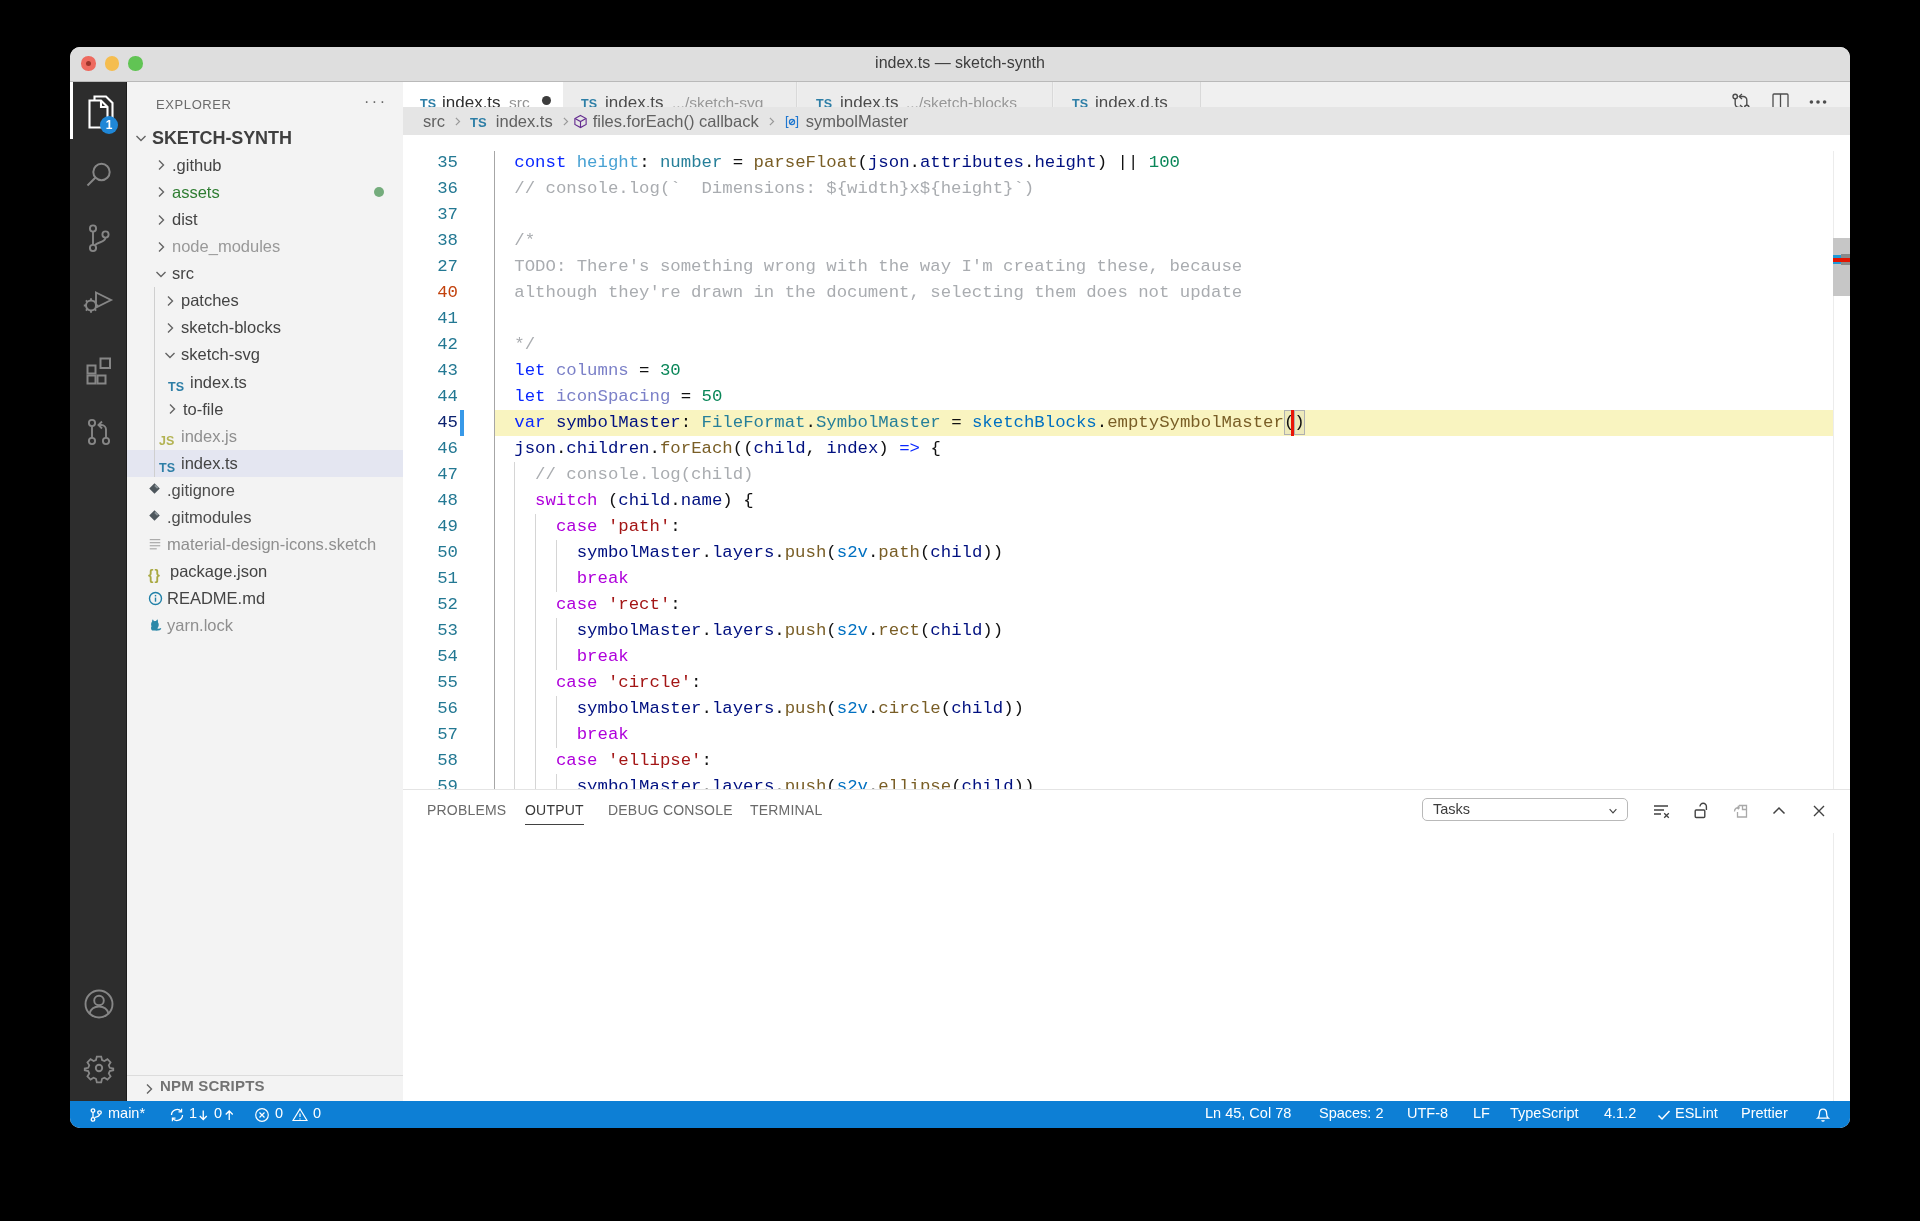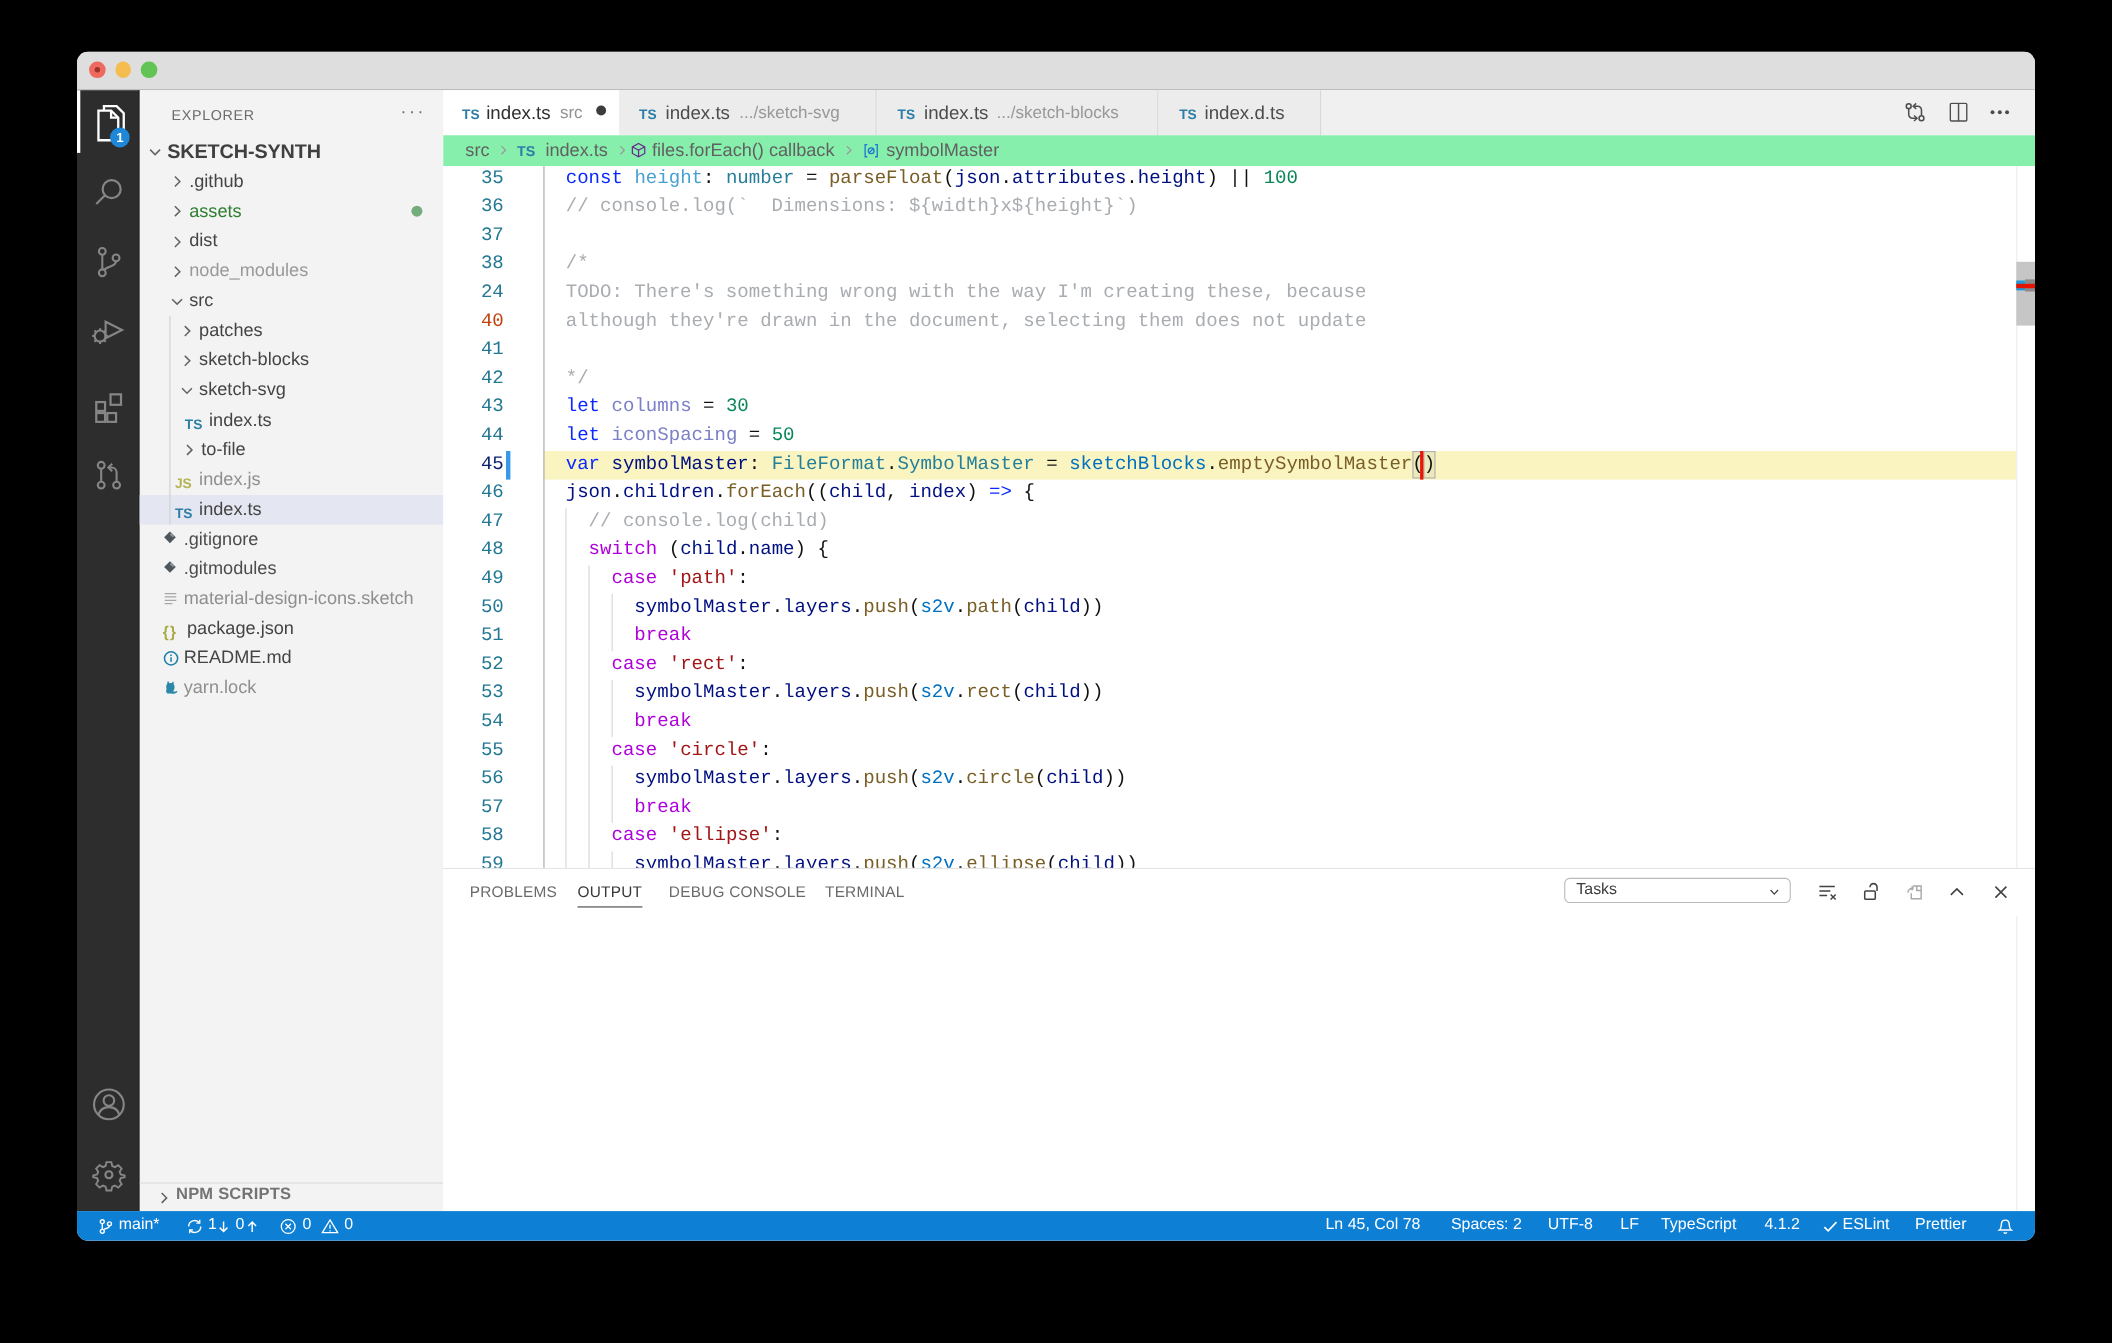--- a/index.html
+++ b/index.html
@@ -9,21 +9,21 @@
                border-bottom:1px solid #b9b9b9; }
   .tl { position:absolute; top:9px; width:14.5px; height:14.5px; border-radius:50%; }
   .title { position:absolute; top:7px; width:100%; text-align:center; font-size:16px; color:#3d3d3d; }
   .actbar { position:absolute; left:0; top:35px; width:57px; height:1019px; background:#2d2d2d; border-right:1px solid #1c1c1c; }
   .aic { position:absolute; left:13px; width:32px; height:32px; }
   .sidebar { position:absolute; left:57px; top:35px; width:276px; height:1019px; background:#f3f3f3; }
   .trow { position:absolute; left:0; width:276px; height:27px; font-size:16.5px; line-height:27px; }
   .fic { font-weight:700; font-size:12.5px; }
   .tabsbar { position:absolute; left:333px; top:35px; width:1447px; height:41px; background:#f0f0f0; }
   .tab { position:absolute; top:0; height:41px; font-size:17px; line-height:41px; }
-  .bcrumb { position:absolute; left:333px; top:76px; width:1447px; height:28px; background:#86efac;
+  .bcrumb { position:absolute; left:333px; top:60px; width:1447px; height:28px; background:#e5e5e5;
              font-size:16.5px; line-height:28px; padding-left:20px; white-space:nowrap; }
   .editor { position:absolute; left:333px; top:104px; width:1447px; height:638px; background:#fff; overflow:hidden; }
   .cl { position:absolute; left:90.5px; height:26px; line-height:26px; white-space:pre;
          font-family:"Liberation Mono", monospace; font-size:17.33px; }
   .gn { position:absolute; left:0; width:55px; height:26px; line-height:26px; text-align:right;
          font-family:"Liberation Mono", monospace; font-size:17.33px; }
   .guide { position:absolute; width:1px; background:#d5d5d5; }
   .panel { position:absolute; left:333px; top:742px; width:1447px; height:312px; background:#fff;
             border-top:1px solid #e4e4e4; }
   .ptab { position:absolute; top:11.5px; height:23px; font-size:14px; color:#6a6a6a; letter-spacing:.2px; }
@@ -31,20 +31,21 @@
   .statusbar { position:absolute; left:0; top:1054px; width:1780px; height:27px; background:#0d7fd5; }
   .sit { position:absolute; top:3.5px; font-size:14.5px; color:#fff; white-space:nowrap; }
   .sic { position:absolute; top:5.5px; width:16px; height:16px; }
 </style></head><body>
 <div class="win">
   <div class="titlebar">
     <span class="tl" style="left:11px;background:#ee6a5f"></span>
     <span class="tl" style="left:34.5px;background:#f5bd4f"></span>
     <span class="tl" style="left:58px;background:#61c454"></span>
     <span style="position:absolute;left:15.5px;top:13.5px;width:5.5px;height:5.5px;border-radius:50%;background:#9c342a"></span>
+    <div class="title">index.ts — sketch-synth</div>
   </div>
   <div class="actbar">
 <div style="position:absolute;left:0;top:0;width:2.5px;height:57px;background:#fff"></div>
 <svg class="aic" style="left:14px;top:11px;width:34px;height:42px" viewBox="0 0 34 42">
   <g fill="none" stroke="#fff" stroke-width="2.1">
     <path d="M10.5 7.5 V3.5 H22 L28.5 10 V30 H24"></path>
     <path d="M5.5 7.5 H17 L23.5 14 V34.5 H5.5 Z"></path>
     <path d="M17 7.5 V14 H23.5"></path>
   </g>
   <circle cx="25" cy="32" r="9" fill="#1f87d7"></circle>
@@ -304,21 +305,21 @@
     <div class="guide" style="left:132.1px;top:362.5px;height:275.5px"></div>
     <div class="guide" style="left:152.9px;top:388.5px;height:52px"></div>
     <div class="guide" style="left:152.9px;top:466.5px;height:52px"></div>
     <div class="guide" style="left:152.9px;top:544.5px;height:52px"></div>
     <div class="guide" style="left:152.9px;top:622.5px;height:15.5px"></div>
     <div style="position:absolute;left:56.5px;top:258.5px;width:4.5px;height:26px;background:#3899e8"></div>
     <div class="gn" style="top:-1.5px;color:#237893">35</div>
 <div class="gn" style="top:24.5px;color:#237893">36</div>
 <div class="gn" style="top:50.5px;color:#237893">37</div>
 <div class="gn" style="top:76.5px;color:#237893">38</div>
-<div class="gn" style="top:102.5px;color:#237893">24</div>
+<div class="gn" style="top:102.5px;color:#237893">27</div>
 <div class="gn" style="top:128.5px;color:#c2410c">40</div>
 <div class="gn" style="top:154.5px;color:#237893">41</div>
 <div class="gn" style="top:180.5px;color:#237893">42</div>
 <div class="gn" style="top:206.5px;color:#237893">43</div>
 <div class="gn" style="top:232.5px;color:#237893">44</div>
 <div class="gn" style="top:258.5px;color:#0b216f">45</div>
 <div class="gn" style="top:284.5px;color:#237893">46</div>
 <div class="gn" style="top:310.5px;color:#237893">47</div>
 <div class="gn" style="top:336.5px;color:#237893">48</div>
 <div class="gn" style="top:362.5px;color:#237893">49</div>

